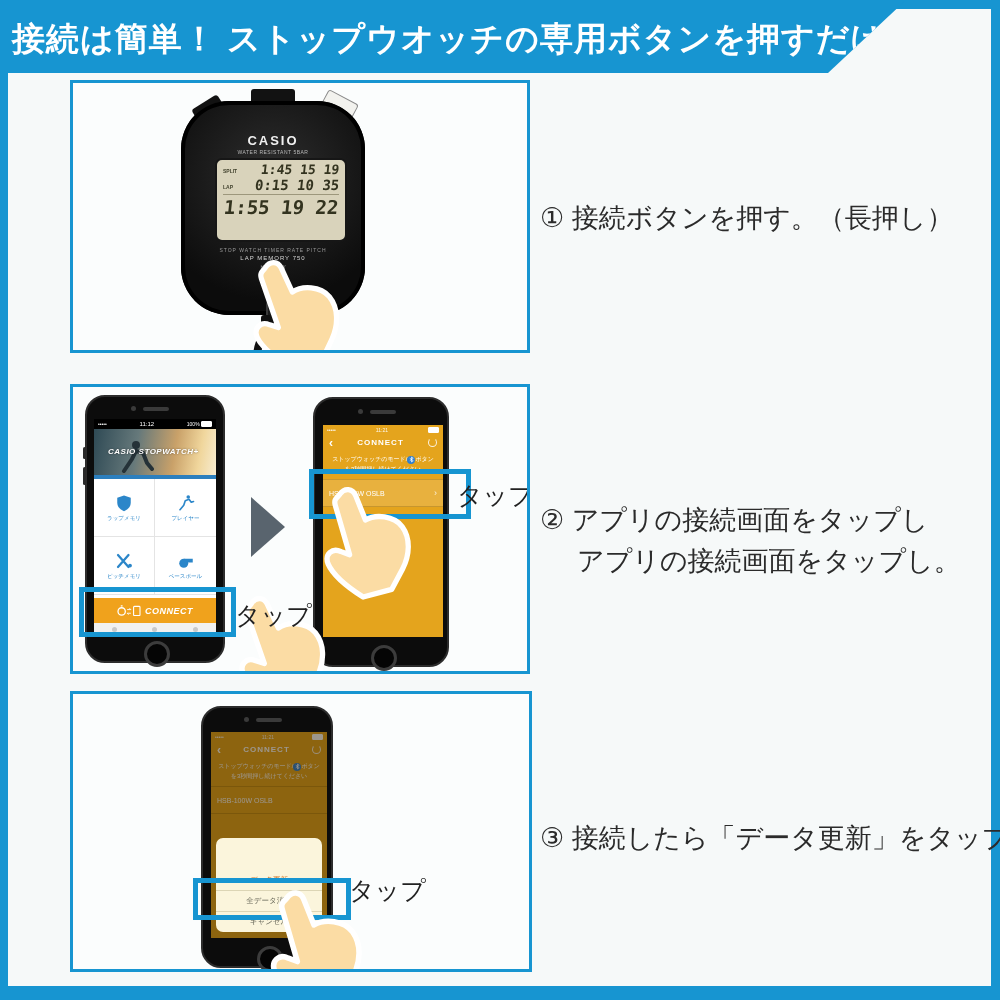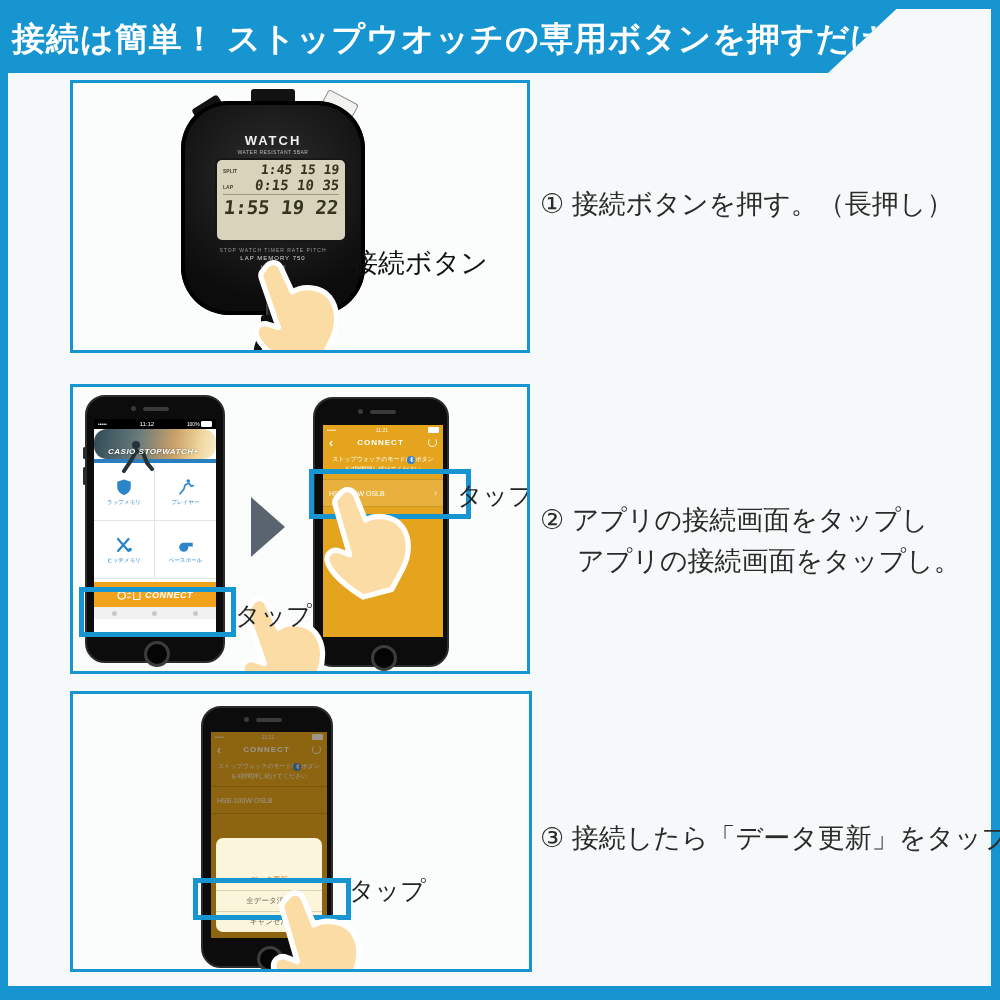--- a/index.html
+++ b/index.html
@@ -19,21 +19,21 @@
     clip-path:polygon(0 0,100% 0,calc(100% - 78px) 100%,0 100%);z-index:2;}
   .banner-text{left:12px;top:17px;font-size:33px;font-weight:bold;color:#fff;letter-spacing:1px;white-space:nowrap;}
 
   
   .stepbox{border:3px solid #1795D1;background:#fbfdfd;overflow:hidden;}
   .box1{left:70px;top:80px;width:454px;height:267px;}
   .box2{left:70px;top:384px;width:454px;height:284px;}
   .box3{left:70px;top:691px;width:456px;height:275px;}
 
   .step-text{color:#2b2b2b;font-size:27px;line-height:1.5;white-space:nowrap;}
-  .st1{left:540px;top:184px;}
+  .st1{left:540px;top:198px;}
   .st2{left:540px;top:500px;}
   .st2 .indent{padding-left:37px;}
   .st3{left:540px;top:818px;}
 
   .tap-label{font-size:25px;color:#222;z-index:7;white-space:nowrap;}
 
   
   .hl{border:5px solid #1795D1;z-index:5;}
 
   
@@ -69,21 +69,21 @@
   .sidebtn{left:-4px;width:3px;background:#2a2a2a;border-radius:2px;}
   .speaker{background:#3a3a3a;border-radius:3px;}
   .camdot{background:#3a3a3a;border-radius:50%;}
   .homebtn{border:3px solid #3c3c3c;border-radius:50%;background:#050505;}
   .screen{background:#fff;overflow:hidden;}
 
   
   .statusbar{height:10px;background:#000;color:#fff;display:flex;align-items:center;justify-content:space-between;padding:0 4px;font-size:5px;}
   .statusbar .t{font-size:6px;}
   .batt{display:inline-block;width:9px;height:4px;border:1px solid #fff;border-radius:1px;background:#fff;vertical-align:middle;}
-  .hero{height:30px;position:relative;background:linear-gradient(100deg,#2f4a55 0%,#66797b 35%,#c9a169 65%,#f0d69c 85%,#f7ecd0 100%);border-radius:13px;}
+  .hero{height:46px;position:relative;background:linear-gradient(100deg,#2f4a55 0%,#66797b 35%,#c9a169 65%,#f0d69c 85%,#f7ecd0 100%);}
   .hero-logo{position:absolute;left:14px;top:18px;color:#fff;font-size:8px;font-weight:bold;font-style:italic;text-shadow:0 0 2px rgba(0,0,0,.5);letter-spacing:.5px;}
   .hero-blue{height:4px;background:#2C7FBE;}
   .grid{display:grid;grid-template-columns:1fr 1fr;grid-template-rows:58px 58px;background:#fff;}
   .tile{border-right:1px solid #e4e4e4;border-bottom:1px solid #e4e4e4;display:flex;flex-direction:column;align-items:center;justify-content:center;gap:3px;}
   .tile:nth-child(2n){border-right:none;}
   .tile-label{font-size:5.5px;color:#2b86c9;}
   .connect-bar{height:25px;margin-top:3px;background:#F0A21C;display:flex;align-items:center;justify-content:center;gap:4px;color:#fff;}
   .connect-text{font-size:9px;font-weight:bold;font-style:italic;letter-spacing:.5px;}
   .tabbar{height:12px;background:#f1f1f1;display:flex;align-items:center;justify-content:space-around;}
   .tabdot{width:5px;height:5px;border-radius:50%;background:#c9c9c9;}
@@ -122,21 +122,21 @@
   <div class="abs banner">
     <div class="abs banner-text">接続は簡単！ ストップウオッチの専用ボタンを押すだけ</div>
   </div>
 
   <div class="abs stepbox box1">
     <div class="abs sw">
       <div class="abs sw-btn sw-btn-left"></div>
       <div class="abs sw-btn sw-crown"></div>
       <div class="abs sw-btn-right"></div>
       <div class="abs sw-body">
-        <div class="abs sw-brand">WATCH</div>
+        <div class="abs sw-brand">CASIO</div>
         <div class="abs sw-water">WATER RESISTANT 5BAR</div>
         <div class="abs sw-lcd">
           <div class="lcd-row r1">
             <span class="lcd-label">SPLIT</span>
             <span class="lcd-val">1:45 15 19</span>
           </div>
           <div class="lcd-row r2">
             <span class="lcd-label">LAP</span>
             <span class="lcd-val">0:15 10 35</span>
           </div>
@@ -157,21 +157,20 @@
       </div>
       <div class="abs sw-mount"></div>
       <svg class="abs" style="left:52px;top:238px;" width="96" height="40" viewBox="0 0 96 40">
         <path d="M42 0 C34 14 28 30 36 40 M58 0 C66 14 72 30 62 40" fill="none" stroke="#111" stroke-width="8" stroke-linecap="round"></path>
       </svg>
     </div>
 
     <svg class="abs hand" style="left:172px;top:172px;transform:rotate(-18deg);" width="95" height="116" viewBox="0 0 90 110">
       <path d="M34 6 C40 1 47 4 48 11 L51 36 C62 33 78 39 83 51 C88 64 83 79 73 90 L58 106 L30 106 C18 93 8 80 6 67 C5 57 14 53 21 59 L28 64 L27 15 C27 9 30 9 34 6 Z" fill="#FBDCA4" stroke="#fff" stroke-width="5" stroke-linejoin="round"></path>
     </svg>
-    <div class="abs sw-label">接続ボタン</div>
   </div>
 
   <div class="abs step-text st1">① 接続ボタンを押す。（長押し）</div>
 
   <div class="abs stepbox box2">
 
     <div class="abs phone" style="left:12px;top:8px;width:140px;height:268px;">
       <div class="abs sidebtn" style="top:50px;height:12px;"></div>
       <div class="abs sidebtn" style="top:70px;height:18px;"></div>
       <div class="abs speaker" style="left:56px;top:10px;width:26px;height:4px;"></div>

